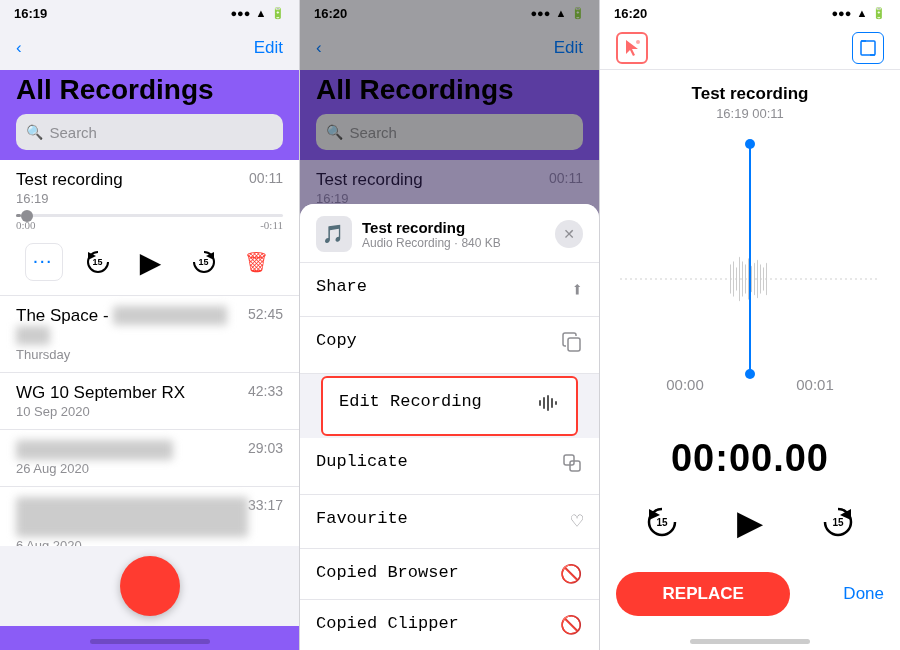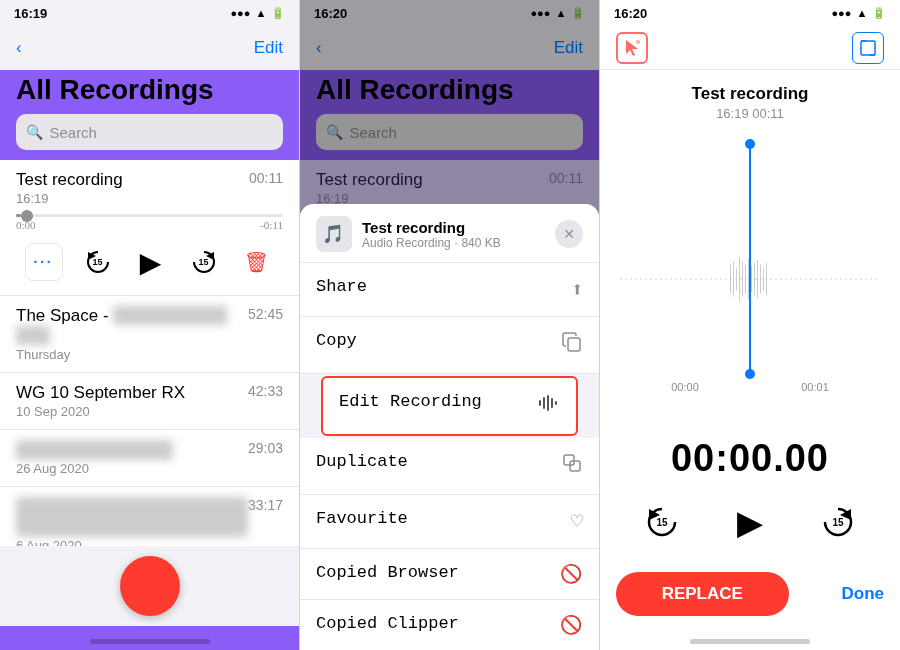--- a/index.html
+++ b/index.html
@@ -318,21 +318,21 @@
       width: 10px; height: 10px;
       border-radius: 50%;
       background: #007aff;
     }
     .waveform-time-labels {
       position: absolute;
       bottom: 34px;
       left: 0; right: 0;
       display: flex;
       justify-content: space-around;
-      font-size: 11px;
+      font-size: 15px;
       color: #8e8e93;
       padding: 0 20px;
     }
 
     
     .timer-display {
       text-align: center;
       font-size: 38px;
       font-weight: 700;
       letter-spacing: 1px;
@@ -369,21 +369,21 @@
       border-radius: 22px;
       display: flex; align-items: center; justify-content: center;
       font-size: 17px;
       font-weight: 700;
       color: #fff;
       cursor: pointer;
       margin-right: 20px;
     }
     .done-btn {
       font-size: 17px;
-      font-weight: 700;
+      font-weight: 400;
       color: #007aff;
       cursor: pointer;
       margin-left: 33px;
     }
 
     
     .blurred {
       filter: blur(4px);
       user-select: none;
       background: #ccc;

